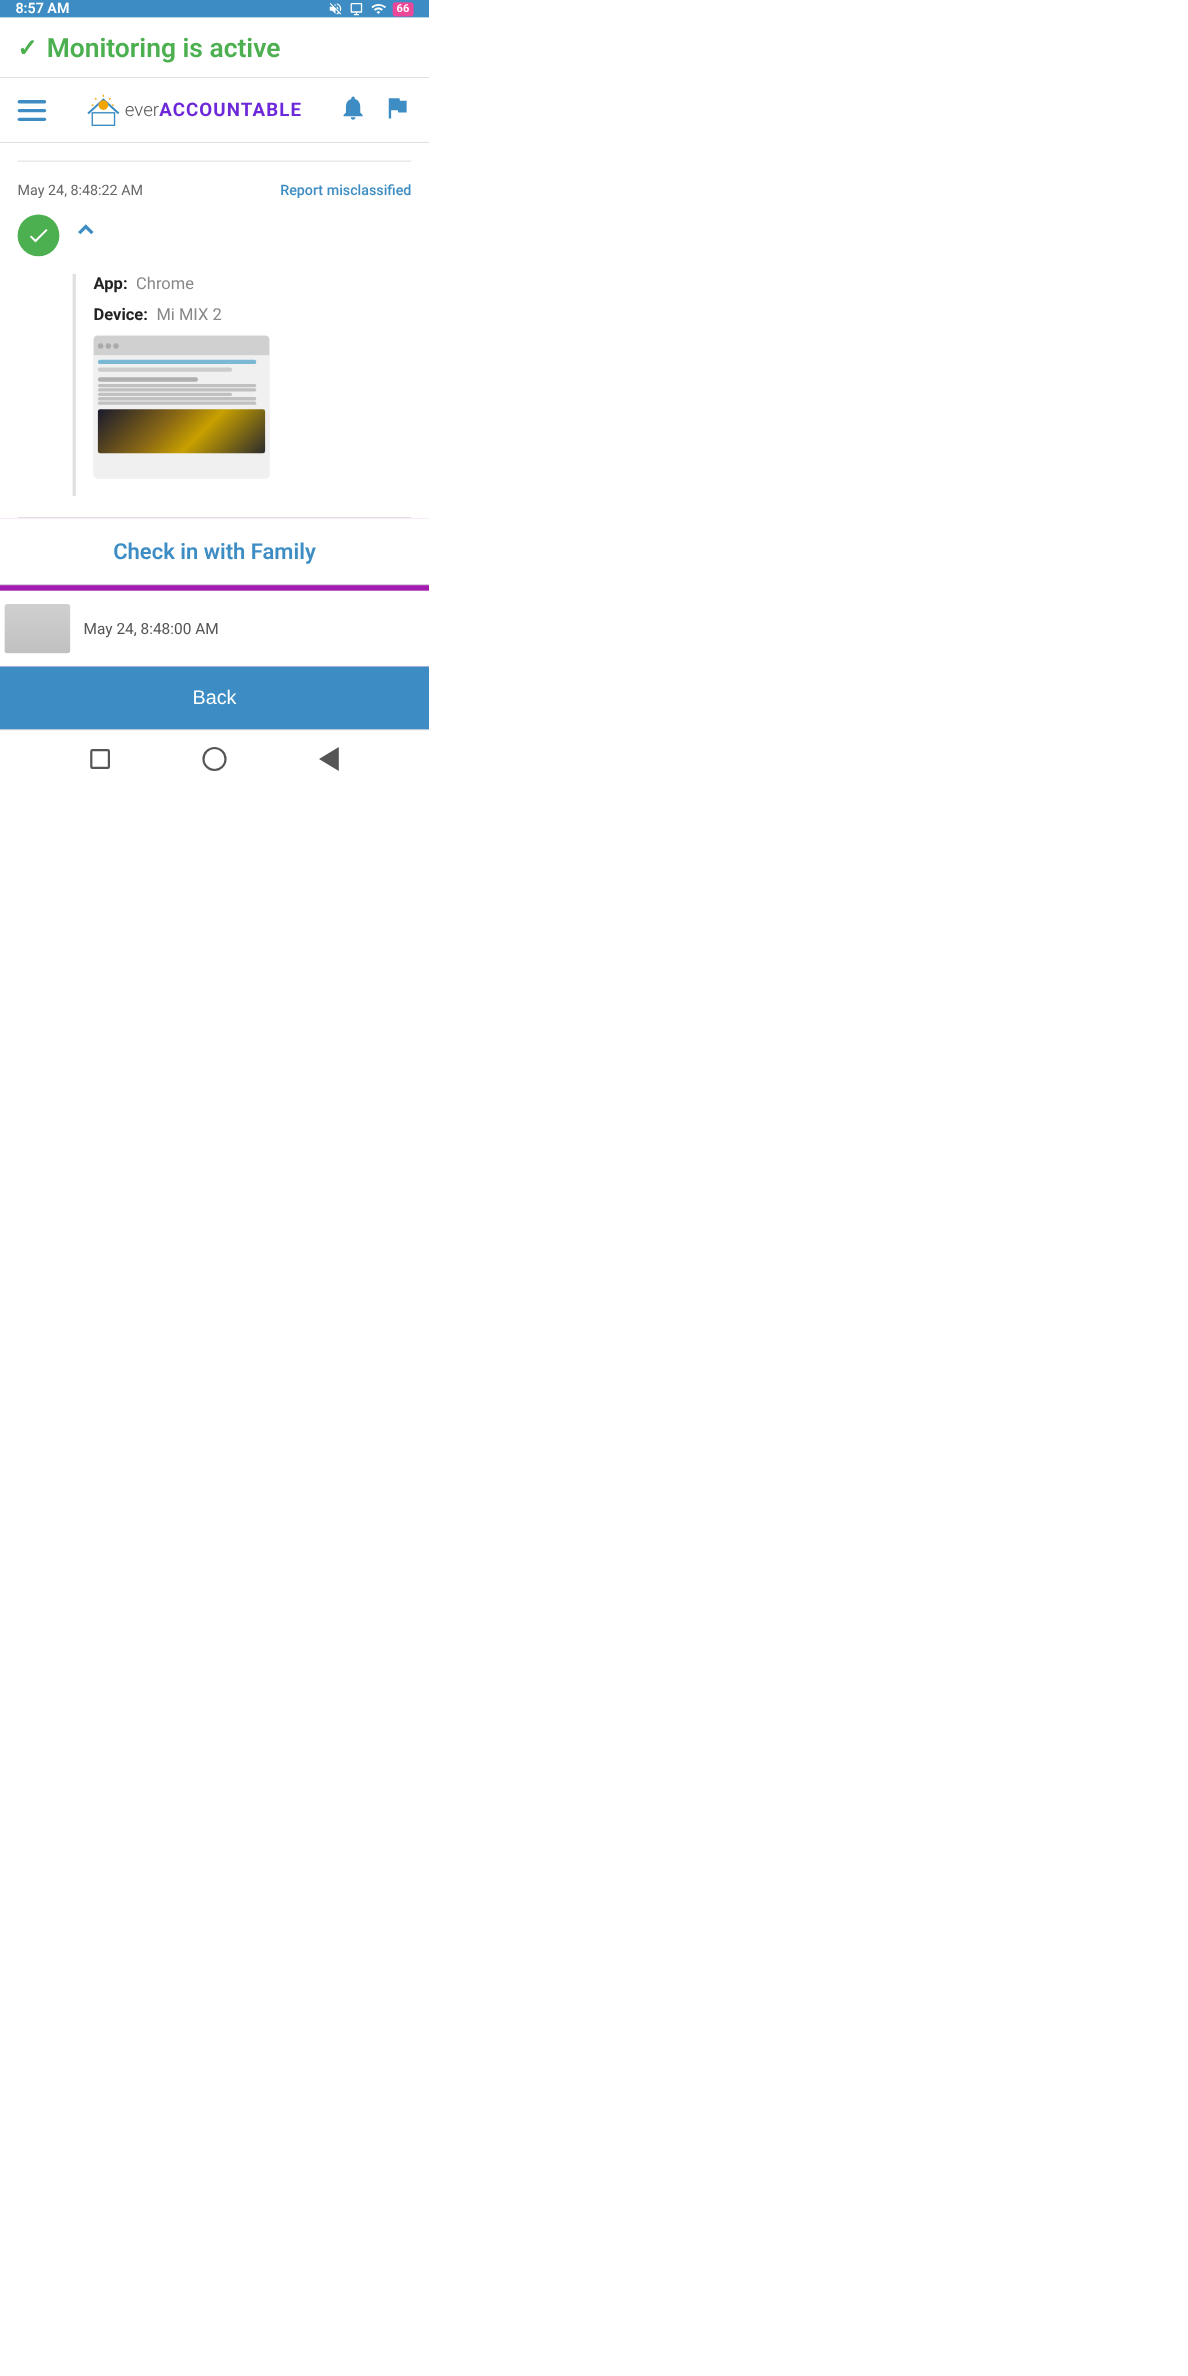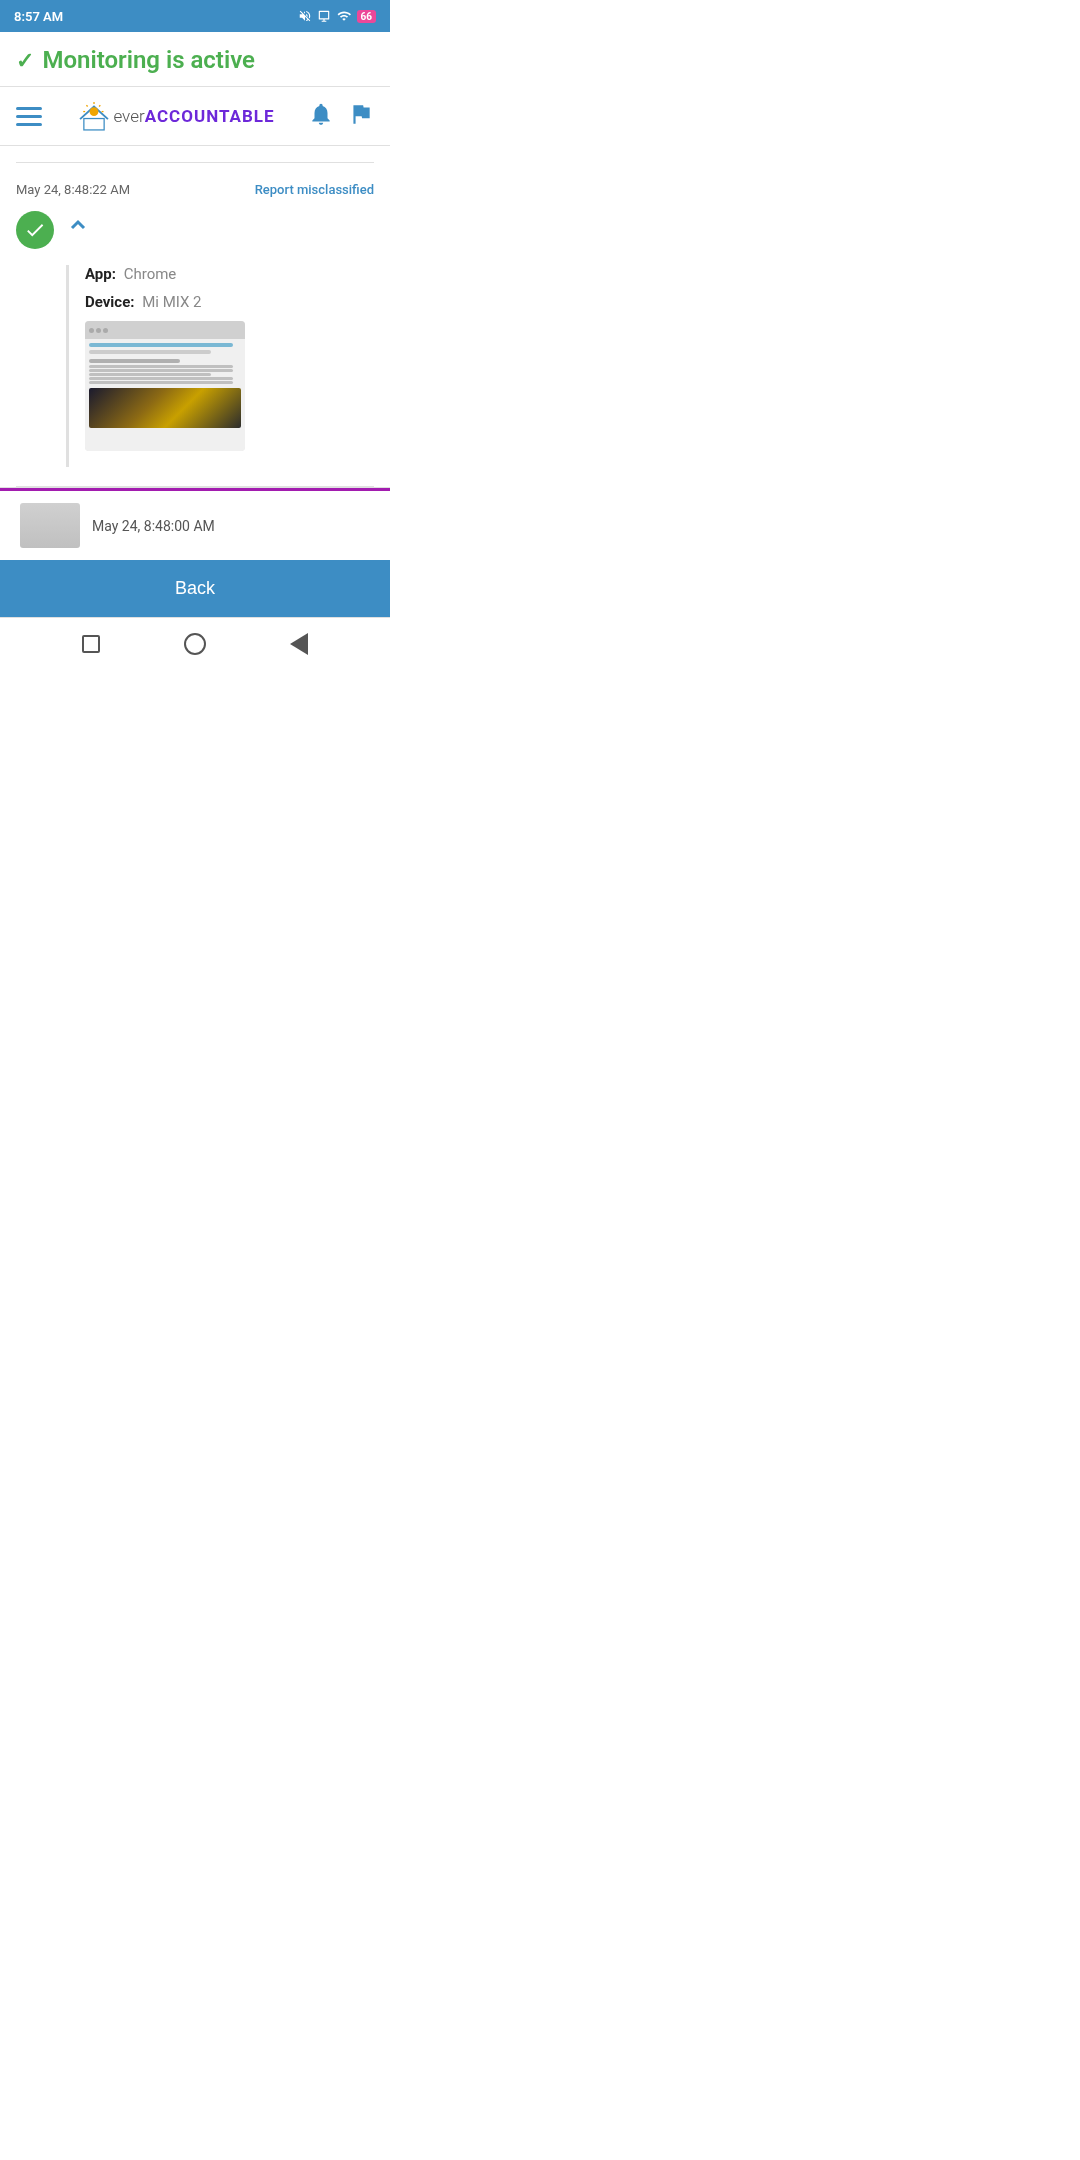--- a/index.html
+++ b/index.html
@@ -14,21 +14,21 @@
     }
 
     
     .status-bar {
       background: #3d8dc4;
       color: #fff;
       display: flex;
       justify-content: space-between;
       align-items: center;
       padding: 6px 14px;
-      height: 32px;
+      height: 16px;
     }
     .status-time {
       font-size: 13px;
       font-weight: 600;
     }
     .status-icons {
       display: flex;
       align-items: center;
       gap: 5px;
       font-size: 12px;
@@ -274,22 +274,22 @@
       color: #3d8dc4;
       cursor: pointer;
     }
 
     
     .next-activity {
       background: #fff;
       display: flex;
       align-items: center;
       gap: 12px;
-      padding: 12px 20px;
-      border-top: 3px solid #a21caf;
+      padding: 12px 4px;
+      border-top: 5px solid #a21caf;
     }
     .next-thumb {
       width: 60px;
       height: 45px;
       background: #e0e0e0;
       border-radius: 3px;
       flex-shrink: 0;
       overflow: hidden;
     }
     .next-thumb-inner {
@@ -469,20 +469,23 @@
             <div class="ss-image"></div>
           </div>
         </div>
       </div>
     </div>
 
     <br>
     <div class="divider"></div>
   </div>
 
+  <div class="checkin-section">
+    <span class="checkin-link">Check in with Family</span>
+  </div>
 
   <div class="divider"></div>
 
   <div class="next-activity">
     <div class="next-thumb">
       <div class="next-thumb-inner"></div>
     </div>
     <span class="next-time">May 24, 8:48:00 AM</span>
   </div>
 

